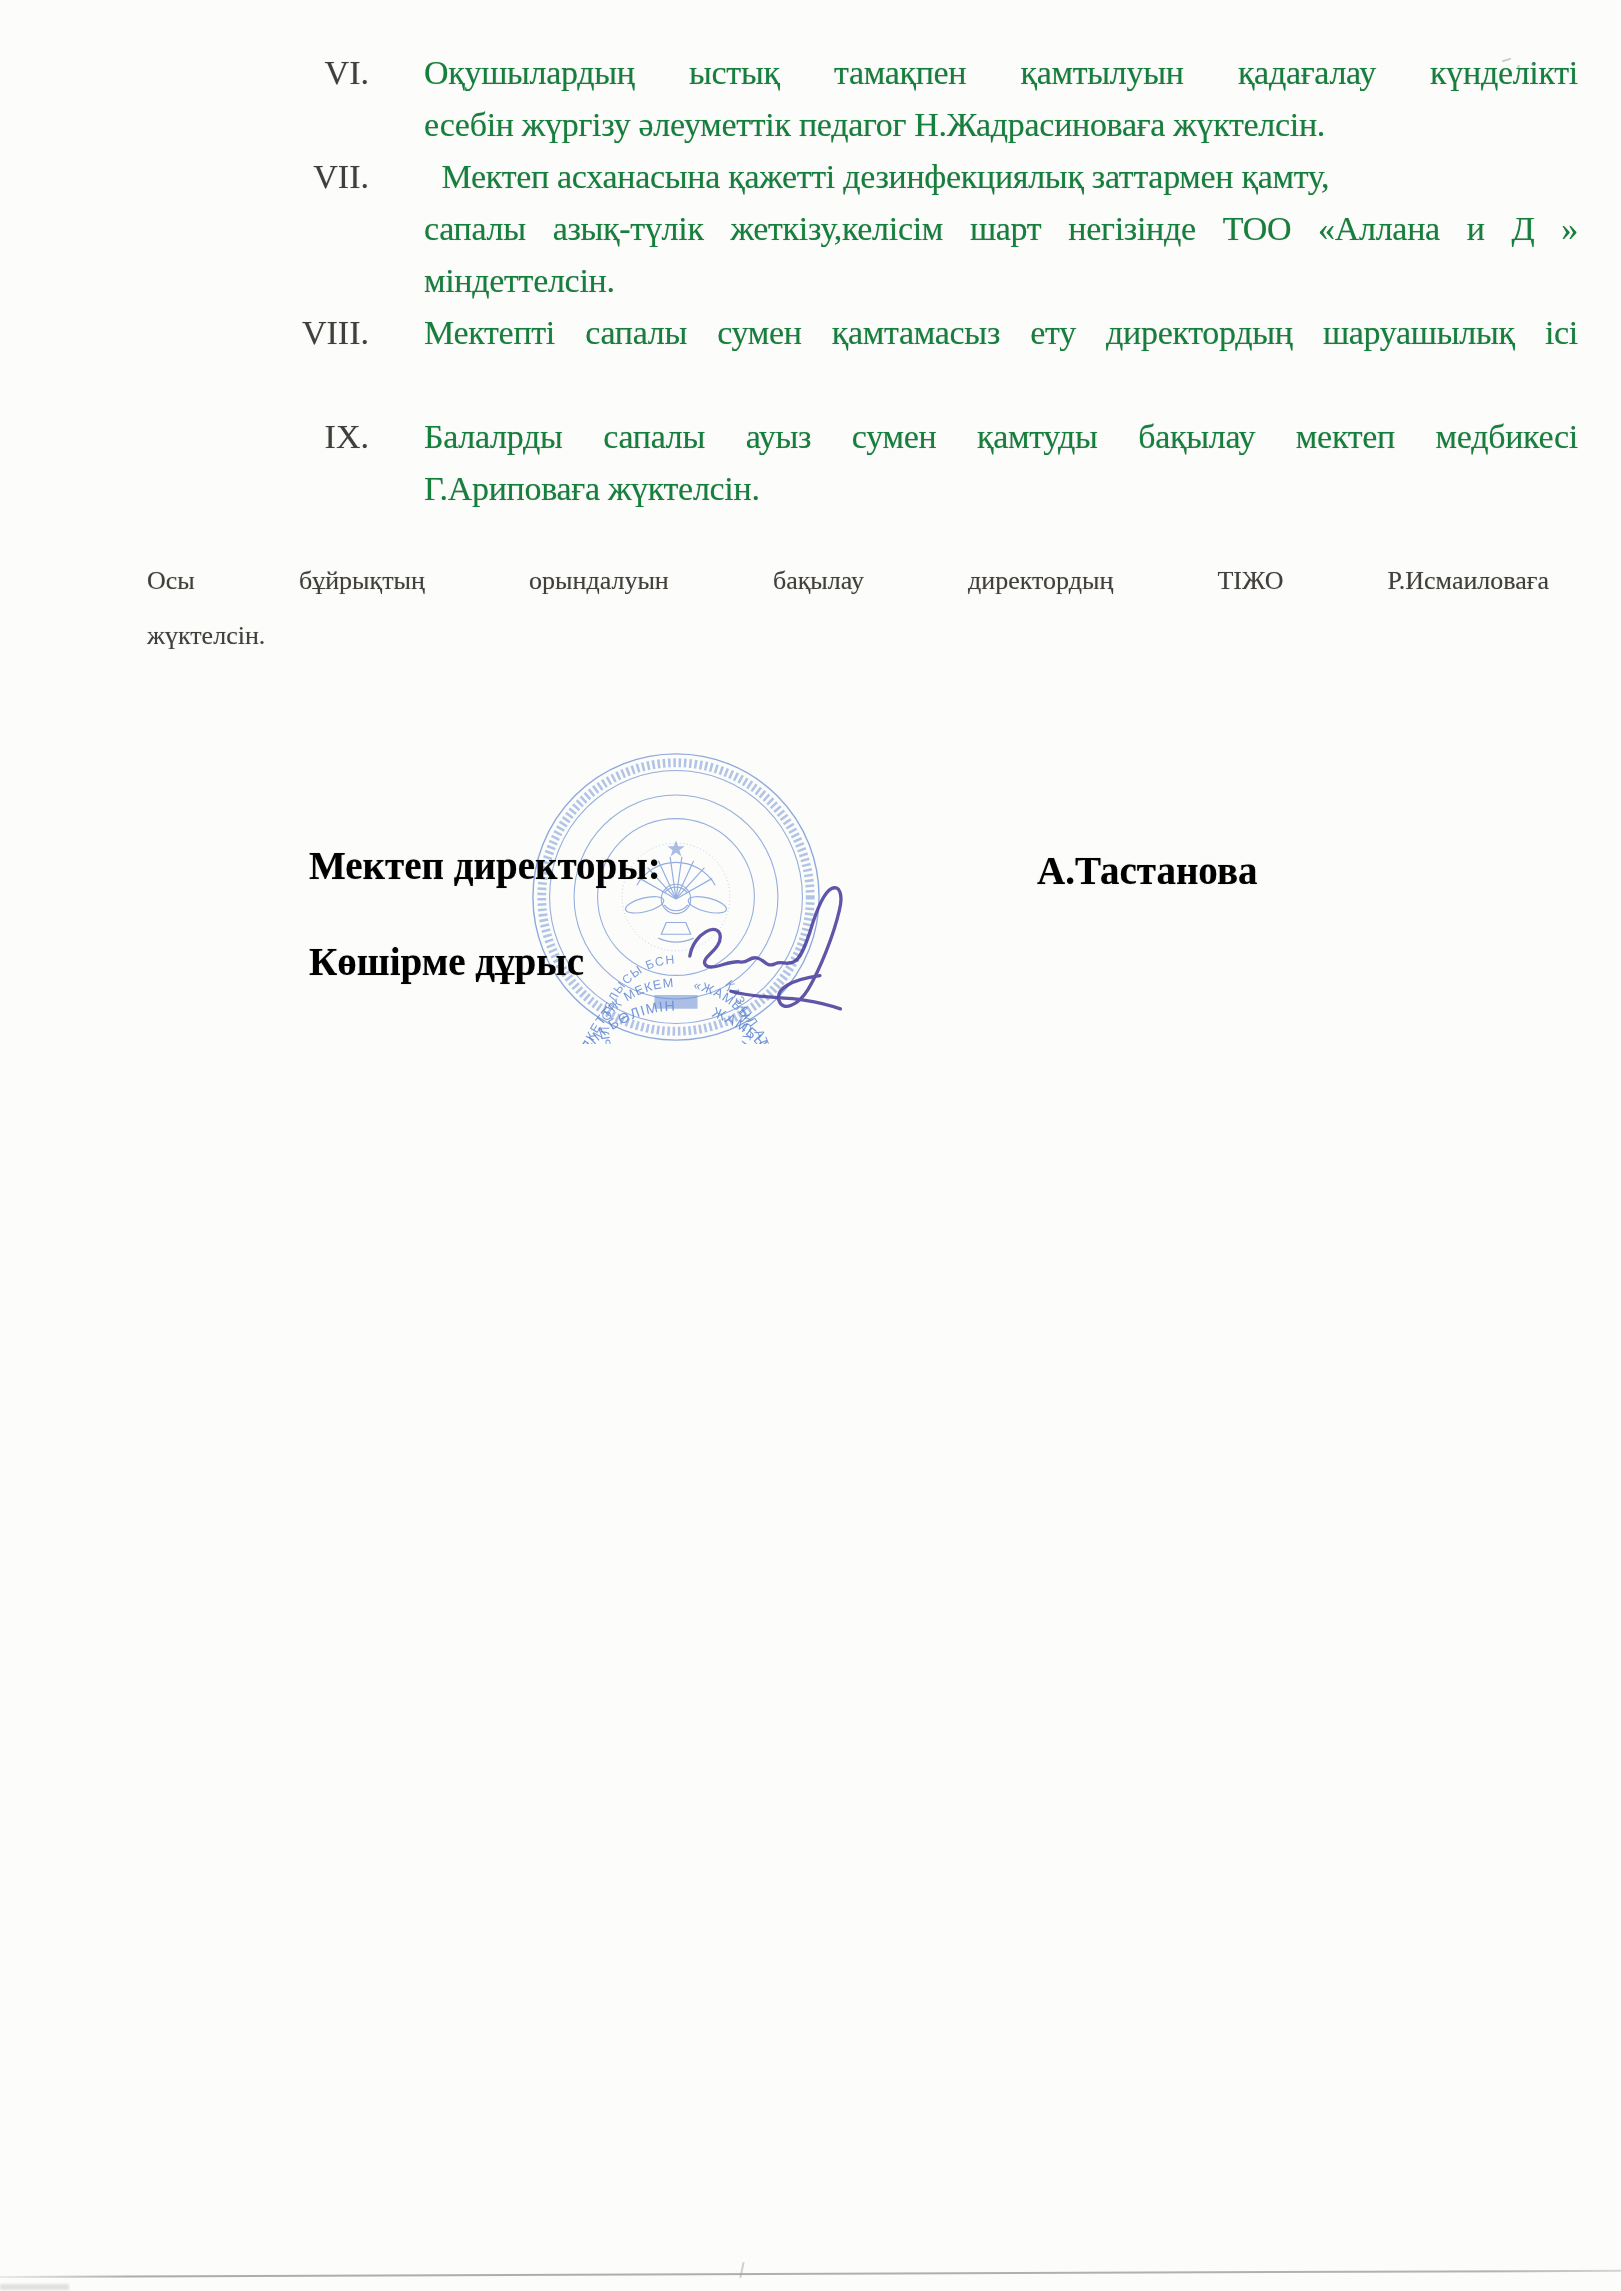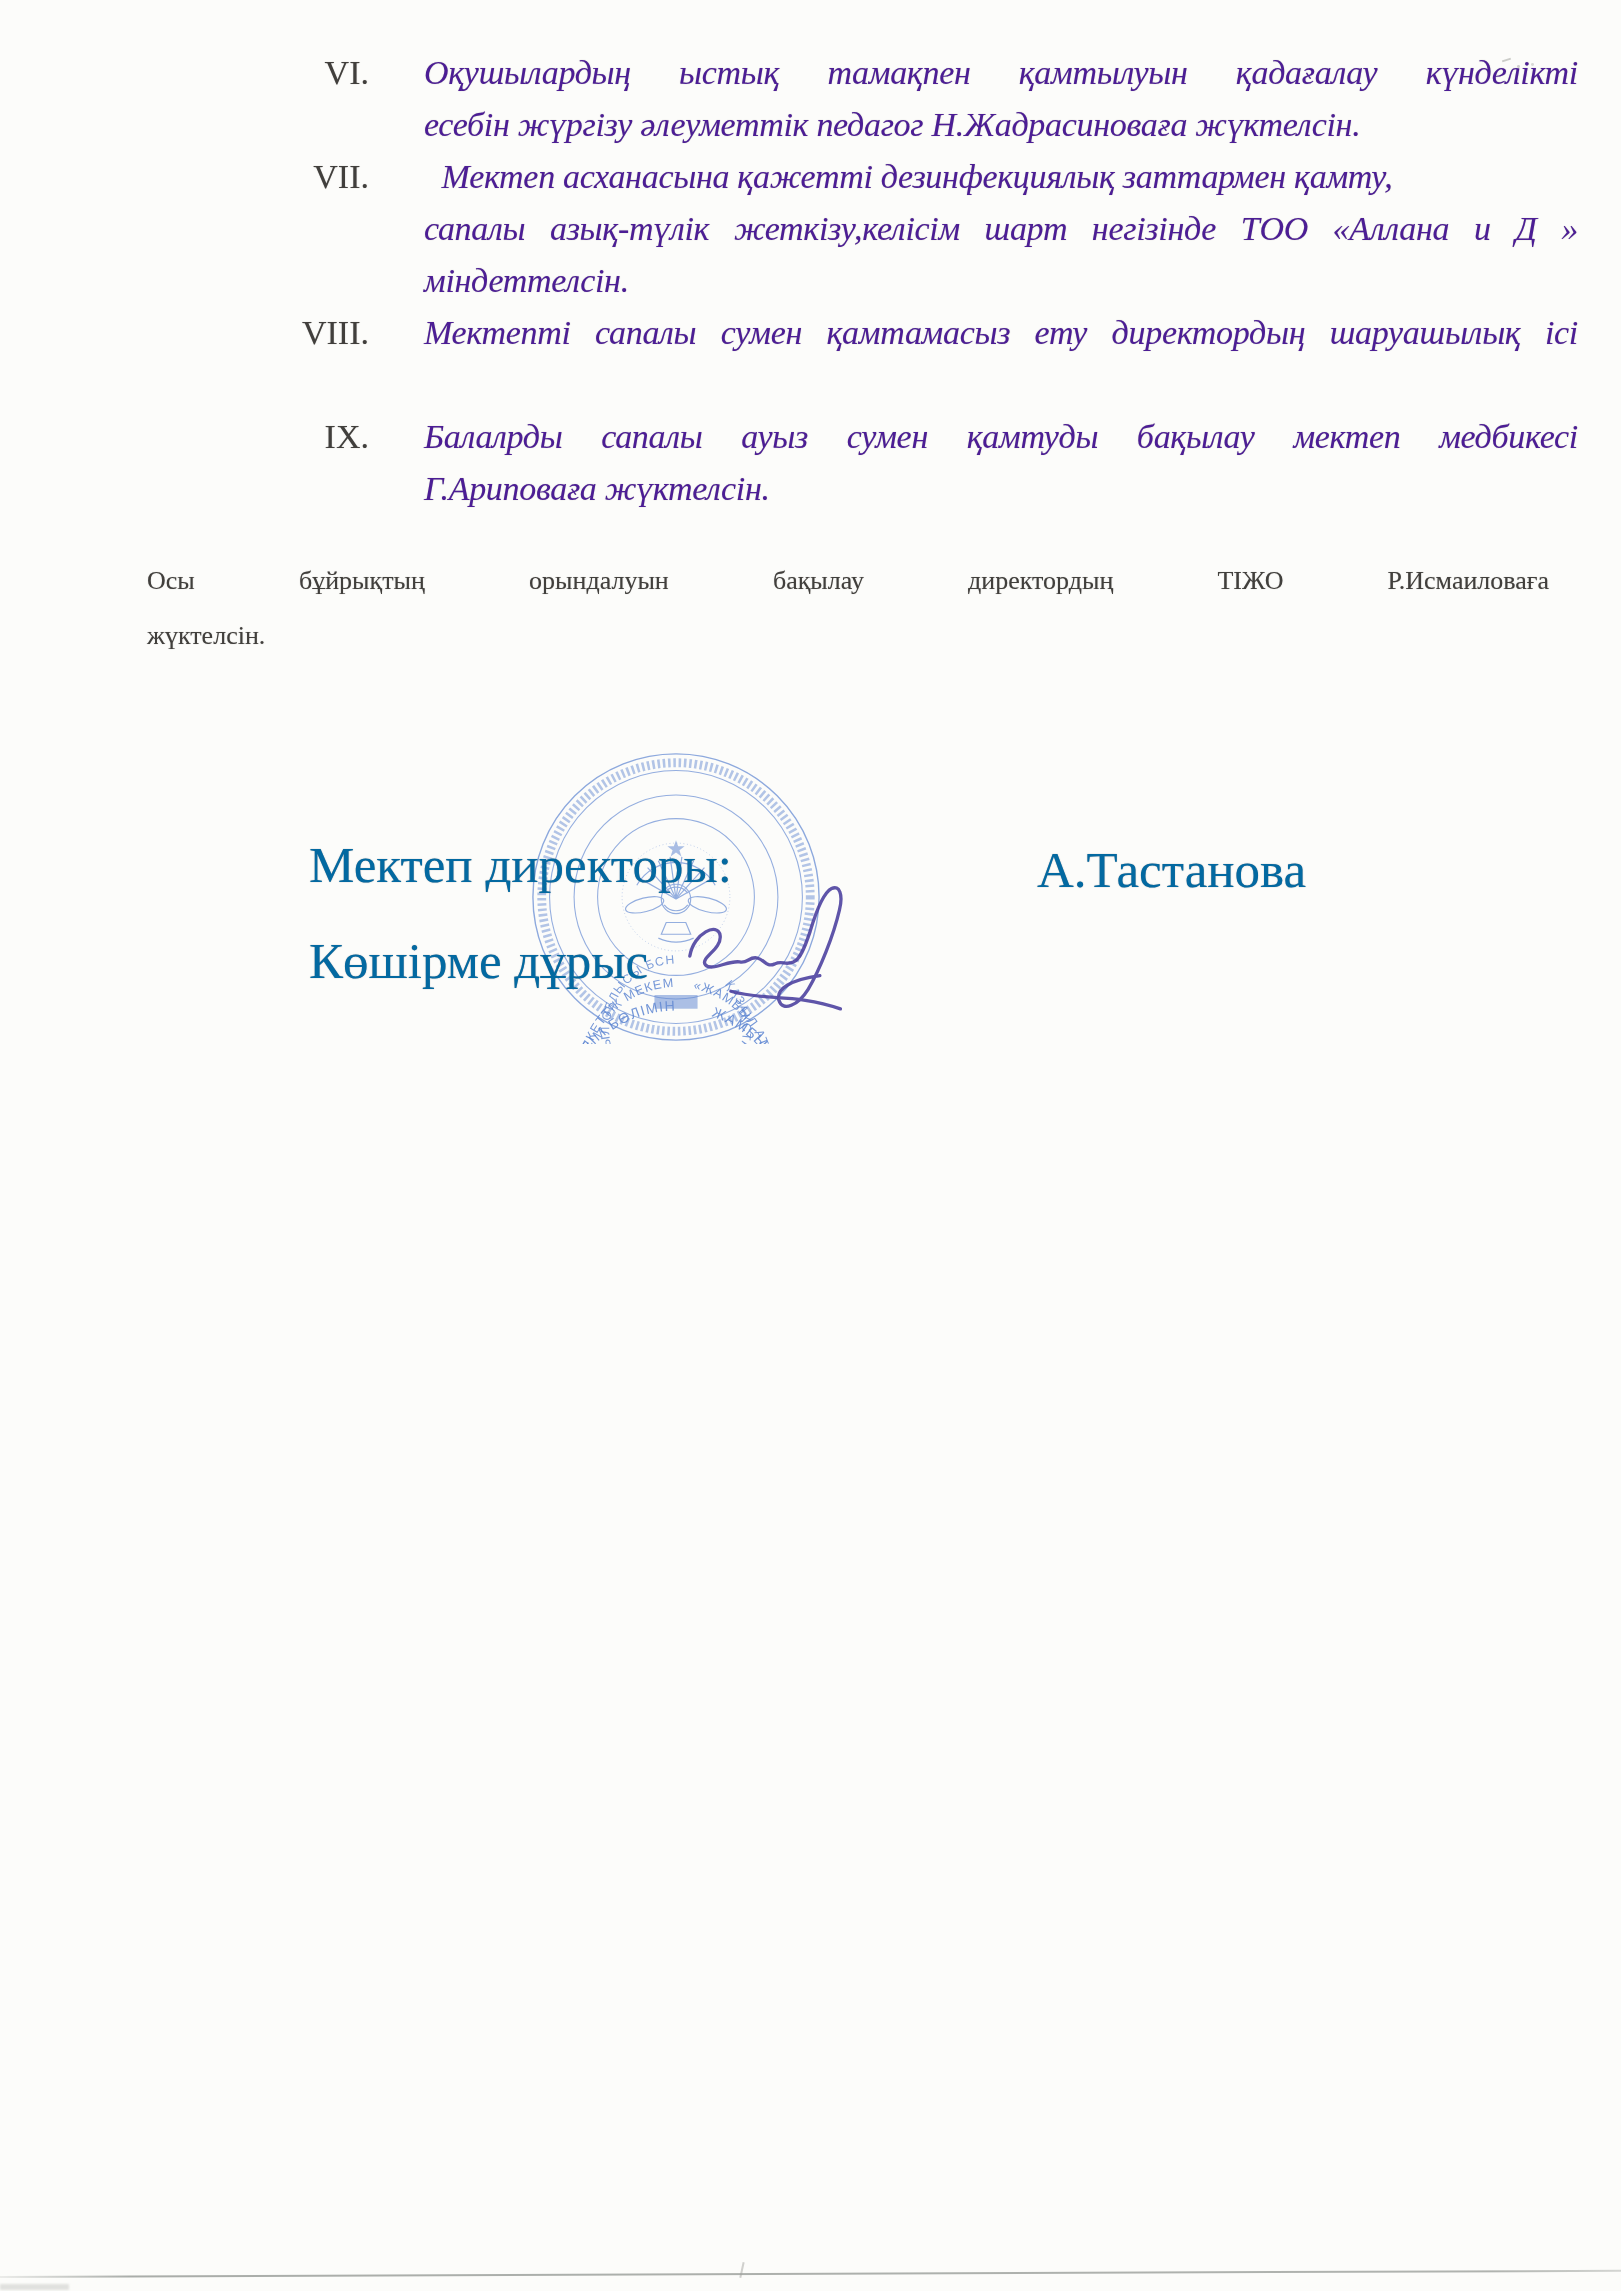--- a/index.html
+++ b/index.html
@@ -9,46 +9,45 @@
     background:#fcfcfa;
     overflow:hidden;
     font-family:"Liberation Serif","DejaVu Serif",serif;
     padding-left:44px;
   }
   
   .docline{
     position:absolute;
     left:424px;width:1154px;height:52px;
     line-height:52px;font-size:34px;
-    color:#4c1d95;
+    color:#15803d;
     letter-spacing:-0.3px;
     white-space:nowrap;
     text-shadow:0 0 1px rgba(90,88,84,.45);
-    font-style:italic;
   }
   .docline.jl{white-space:normal;text-align:justify;text-align-last:justify;}
   .docline.ind{padding-left:17.6px;}
   .numeral{
     position:absolute;
     left:176px;width:193px;height:52px;
     line-height:52px;font-size:34px;
     text-align:right;color:#413f3c;
     text-shadow:0 0 1px rgba(90,88,84,.45);
   }
   .closeline{
     position:absolute;
     left:147px;width:1402px;height:55px;
     line-height:55px;font-size:26px;
     color:#413f3c;white-space:nowrap;
     text-shadow:0 0 1px rgba(90,88,84,.45);
   }
   .closeline.jl{white-space:normal;text-align:justify;text-align-last:justify;}
   .boldline{
     position:absolute;height:49px;line-height:49px;
-    font-size:51px;font-weight:400;color:#0369a1;
+    font-size:39px;font-weight:700;color:#000000;
     white-space:nowrap;
     text-shadow:0 0 1px rgba(50,50,60,.5);
     z-index:3;
   }
   
   #stamp{
     position:absolute;left:529px;top:750px;width:294px;height:294px;
     z-index:2;opacity:.92;filter:blur(0.3px);
   }
   #stamp text{

